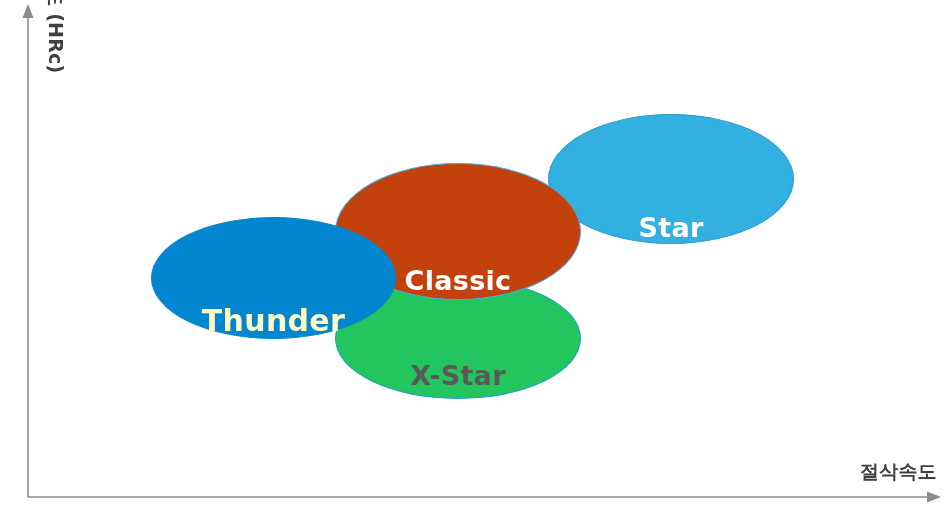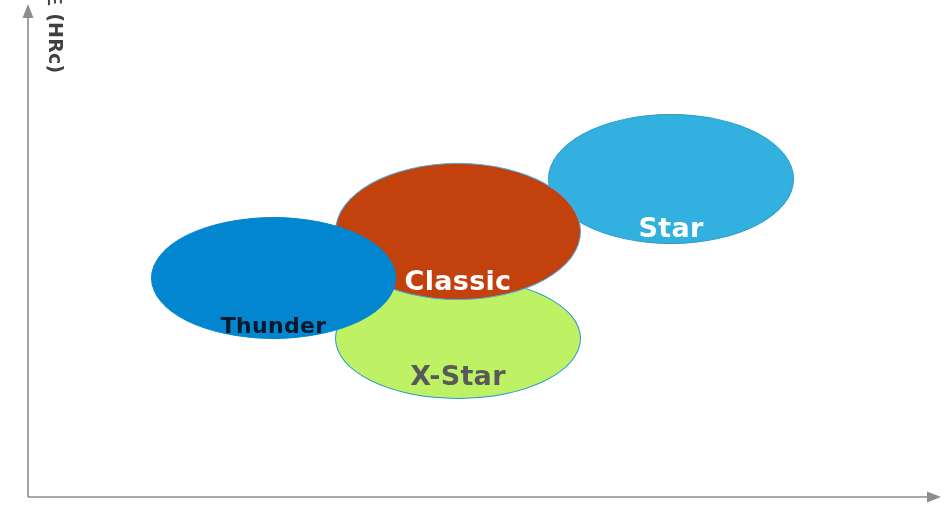--- a/index.html
+++ b/index.html
@@ -65,21 +65,21 @@
     font-weight: bold;
     letter-spacing: 0.3px;
     user-select: none;
   }
   
   #bubble-xstar {
     left: 335px;
     top: 278px;
     width: 246px;
     height: 121px;
-    background: #bef264;
+    background: #22c55e;
     border: 1.6px solid #2299d6;
     z-index: 1;
   }
   #bubble-xstar .bubble-label {
     color: #595959;
     transform: translate(0px, -7px);
   }
   #bubble-star {
     left: 548px;
     top: 114px;
@@ -109,22 +109,22 @@
   #bubble-thunder {
     left: 151px;
     top: 217px;
     width: 245px;
     height: 122px;
     background: #0286d0;
     border: 1.2px solid #0286d0;
     z-index: 4;
   }
   #bubble-thunder .bubble-label {
-    color: #0f172a;
-    font-size: 22px;
+    color: #fef9c3;
+    font-size: 30px;
     transform: translate(0px, 0px);
   }
 </style>
 </head>
 <body>
 
 <div id="canvas">
 
   <svg class="axis-svg" viewBox="0 0 945 510" xmlns="http://www.w3.org/2000/svg">
 
@@ -132,20 +132,21 @@
 
     <polygon points="28,4 22.5,18 33.5,18" fill="#8c8c8c"></polygon>
 
     <line x1="28" y1="497" x2="928" y2="497" stroke="#8c8c8c" stroke-width="1.6"></line>
 
     <polygon points="941,497 927,491.5 927,502.5" fill="#8c8c8c"></polygon>
   </svg>
 
   <div class="axis-label" id="y-axis-label">경도 (HRc)</div>
 
+  <div class="axis-label" id="x-axis-label">절삭속도</div>
 
   <div class="bubble" id="bubble-xstar">
     <span class="bubble-label">X-Star</span>
   </div>
 
   <div class="bubble" id="bubble-star">
     <span class="bubble-label">Star</span>
   </div>
 
   <div class="bubble" id="bubble-classic">

